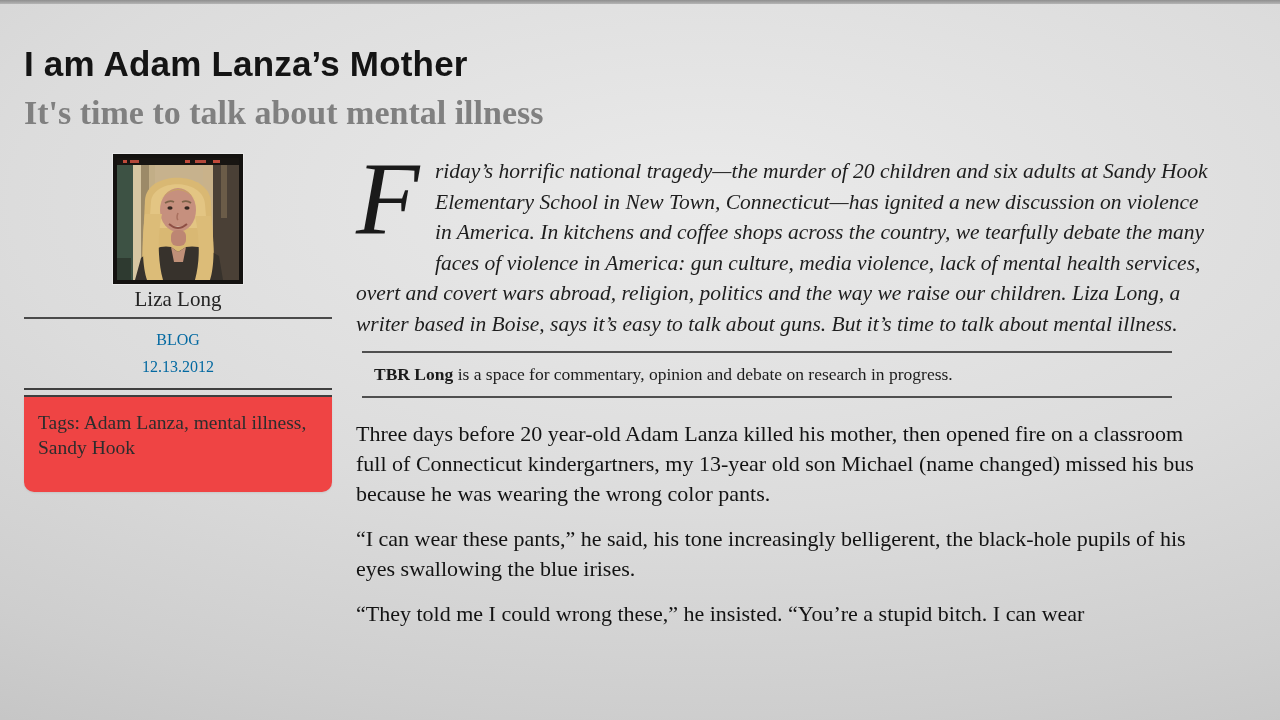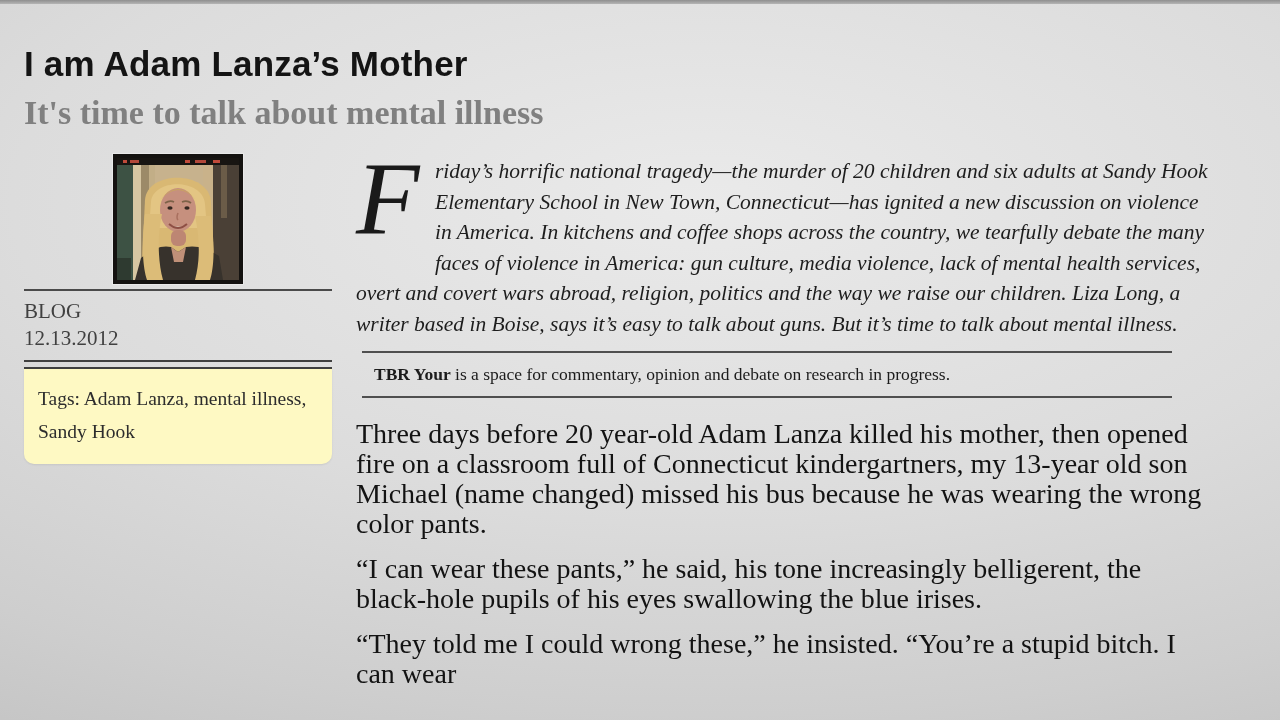--- a/index.html
+++ b/index.html
@@ -17,34 +17,34 @@
     letter-spacing:.2px;color:#141414;}
   .page-subtitle{position:absolute;left:24px;top:94px;margin:0;
     font-family:"Liberation Serif",serif;font-weight:700;font-size:34px;color:#808080;}
   
   .sidebar{position:absolute;left:24px;top:152px;width:308px;}
   .photo-frame{width:122px;height:122px;margin:2px auto 0 auto;
     border:4px solid #141210;box-shadow:0 0 0 1px #e9e9e9;background:#c7b28d;}
   .photo-frame svg{display:block;}
   .author-name{margin-top:3px;text-align:center;font-size:21px;color:#232323;}
   .rule-single{margin-top:5px;border-top:2px solid #4a4a4a;}
-  .meta{padding:7px 0 8px 0;text-align:left;font-size:21px;line-height:27px;color:#404040;}
+  .meta{padding:7px 0 8px 0;text-align:center;font-size:16px;line-height:27px;color:#0369a1;}
   .rule-double{height:5px;border-top:2px solid #3f3f3f;border-bottom:2px solid #3f3f3f;}
-  .tags-box{background:#fef9c3;border-radius:0 0 10px 10px;min-height:70px;
-    padding:13px 14px 12px 14px;font-size:19.5px;line-height:33px;color:#2d2d2d;
+  .tags-box{background:#ef4444;border-radius:0 0 10px 10px;min-height:70px;
+    padding:13px 14px 12px 14px;font-size:19.5px;line-height:25px;color:#2d2d2d;
     box-shadow:0 1px 2px rgba(0,0,0,.08);}
   
   .article{position:absolute;left:356px;top:152px;width:862px;}
   .intro{margin:0;padding-top:4px;font-style:italic;font-size:21.5px;line-height:30.5px;color:#1d1d1d;}
   .dropcap{float:left;width:79px;height:120px;font-style:italic;font-size:104px;line-height:86px;color:#1a1a1a;}
   .tbr-note{margin:12px 0 0 6px;width:810px;box-sizing:border-box;
     border-top:2px solid #4f4f4f;border-bottom:2px solid #4f4f4f;
     padding:11px 12px;font-size:17.5px;color:#1c1c1c;}
   .tbr-note b{font-weight:700;}
-  .paragraphs p{margin:15px 0;font-size:28px;line-height:30px;color:#131313;}
+  .paragraphs p{margin:15px 0;font-size:22px;line-height:30px;color:#131313;}
   .paragraphs{display:block;}
   .paragraphs p:first-child{margin-top:21px;}
 </style>
 </head>
 <body>
 
 <div class="top-strip"></div>
 
 <h1 class="page-title">I am Adam Lanza’s Mother</h1>
 <h2 class="page-subtitle">It's time to talk about mental illness</h2>
@@ -85,32 +85,33 @@
       <path d="M94,58 C98,88 97,110 93,122 L78,122 C84,100 82,76 78,58 Z" fill="#dcbc78"></path>
 
       <rect x="0" y="0" width="122" height="7" fill="#181512"></rect>
       <rect x="6" y="2" width="4" height="3" fill="#c04a3a"></rect>
       <rect x="13" y="2" width="9" height="3" fill="#b2483a"></rect>
       <rect x="68" y="2" width="5" height="3" fill="#c04a3a"></rect>
       <rect x="78" y="2" width="11" height="3" fill="#b2483a"></rect>
       <rect x="96" y="2" width="7" height="3" fill="#c04a3a"></rect>
     </svg>
   </div>
+  <div class="author-name">Liza Long</div>
   <div class="rule-single"></div>
   <div class="meta">
     <div>BLOG</div>
     <div>12.13.2012</div>
   </div>
   <div class="rule-double"></div>
   <div class="tags-box">
     <span>Tags: Adam Lanza, mental illness, Sandy Hook</span>
   </div>
 </aside>
 
 <main class="article">
   <p class="intro"><span class="dropcap">F</span><span>riday’s horrific national tragedy—the murder of 20 children and six adults at Sandy Hook Elementary School in New Town, Connecticut—has ignited a new discussion on violence in America. In kitchens and coffee shops across the country, we tearfully debate the many faces of violence in America: gun culture, media violence, lack of mental health services, overt and covert wars abroad, religion, politics and the way we raise our children. Liza Long, a writer based in Boise, says it’s easy to talk about guns. But it’s time to talk about mental illness.</span></p>
-  <div class="tbr-note"><b>TBR Your</b><span> is a space for commentary, opinion and debate on research in progress.</span></div>
+  <div class="tbr-note"><b>TBR Long</b><span> is a space for commentary, opinion and debate on research in progress.</span></div>
   <div class="paragraphs">
       <p>Three days before 20 year-old Adam Lanza killed his mother, then opened fire on a classroom full of Connecticut kindergartners, my 13-year old son Michael (name changed) missed his bus because he was wearing the wrong color pants.</p>
       <p>“I can wear these pants,” he said, his tone increasingly belligerent, the black-hole pupils of his eyes swallowing the blue irises.</p>
       <p>“They told me I could wrong these,” he insisted. “You’re a stupid bitch. I can wear</p>
     </div>
 </main>
 
 </body></html>

